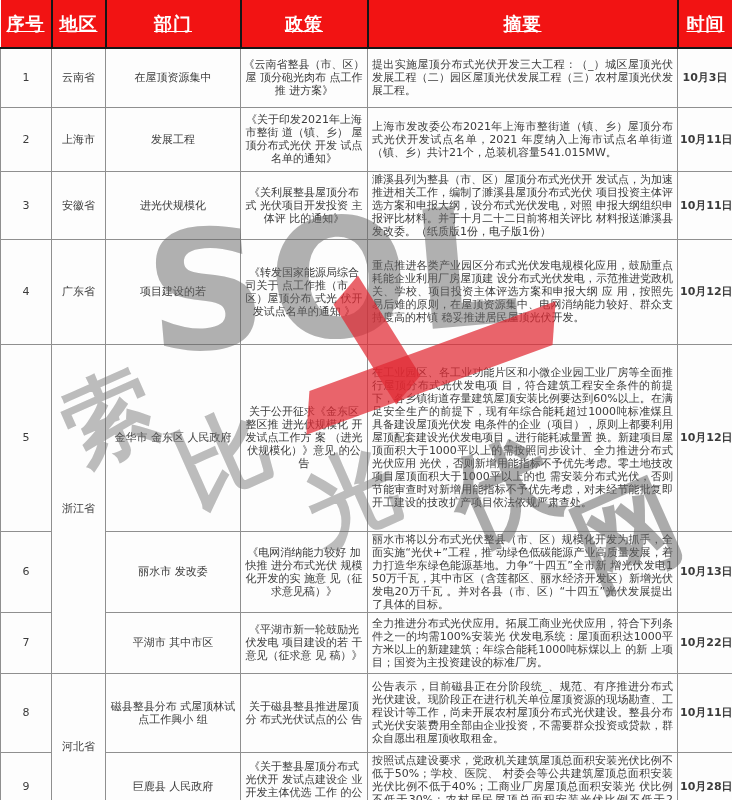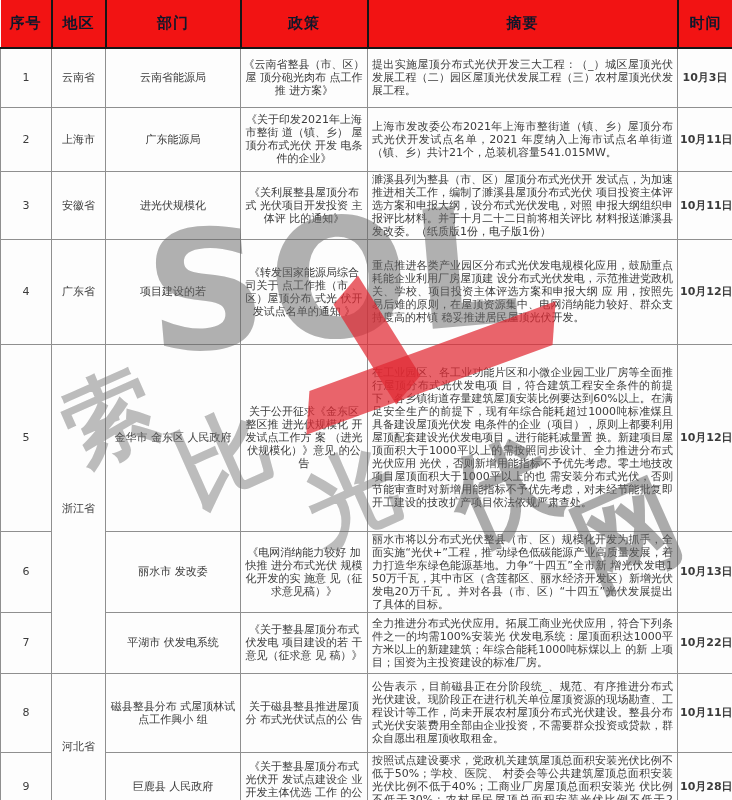--- a/index.html
+++ b/index.html
@@ -6,23 +6,24 @@
   .screen{
     position:relative;width:732px;height:800px;background:#fdfdfd;overflow:hidden;
     font-family:"DejaVu Sans",sans-serif;
   }
   table.policy{
     border-collapse:collapse;table-layout:fixed;width:732px;
   }
   col.c1{width:51px}col.c2{width:54px}col.c3{width:135px}
   col.c4{width:127px}col.c5{width:310px}col.c6{width:55px}
   thead th{
-    background:#f21313;color:#0f172a;font-size:15px;font-weight:bold;
+    background:#f21313;color:#ffffff;font-size:18px;font-weight:bold;
     height:45px;border:2px solid #161616;border-top:none;text-align:center;
     letter-spacing:1px;
+    text-decoration:underline;
   }
   thead th:first-child{border-left:none}
   thead th:last-child{border-right:none}
   tbody td{
     border:1px solid #8f8f8f;color:#3b3b3b;font-size:11px;line-height:13px;
     padding:1px 2px;vertical-align:middle;word-break:break-all;
   }
   td.c-no,td.c-region,td.c-dept,td.c-policy,td.c-date{text-align:center;}
   td.c-summary{text-align:justify;padding:1px 4px;margin-left:20px;}
   td.c-date{white-space:nowrap;font-size:11px;font-weight:bold;}
@@ -75,30 +76,30 @@
         <th>部门</th>
         <th>政策</th>
         <th>摘要</th>
         <th>时间</th>
       </tr>
     </thead>
     <tbody>
       <tr class="r1">
         <td class="c-no">1</td>
         <td class="c-region">云南省</td>
-        <td class="c-dept">云南省能源局</td>
+        <td class="c-dept">在屋顶资源集中</td>
         <td class="c-policy">《云南省整县（市、区）屋 顶分砲光肉布 点工作推 进方案》</td>
         <td class="c-summary">提出实施屋顶分布式光伏开发三大工程：（_）城区屋顶光伏 发展工程（二）园区屋顶光伏发展工程（三）农村屋顶光伏发 展工程。</td>
         <td class="c-date">10月3日</td>
       </tr>
       <tr class="r2">
         <td class="c-no">2</td>
         <td class="c-region">上海市</td>
-        <td class="c-dept">广东能源局</td>
-        <td class="c-policy">《关于印发2021年上海 市整街 道（镇、乡） 屋顶分布式光伏 开发 电条件的企业》</td>
+        <td class="c-dept">发展工程</td>
+        <td class="c-policy">《关于印发2021年上海 市整街 道（镇、乡） 屋顶分布式光伏 开发 试点名单的通知》</td>
         <td class="c-summary">上海市发改委公布2021年上海市整街道（镇、乡）屋顶分布式光伏开发试点名单，2021 年度纳入上海市试点名单街道（镇、乡）共计21个，总装机容量541.015MW。</td>
         <td class="c-date">10月11日</td>
       </tr>
       <tr class="r3">
         <td class="c-no">3</td>
         <td class="c-region">安徽省</td>
         <td class="c-dept">进光伏规模化</td>
         <td class="c-policy">《关利展整县屋顶分布 式 光伏项目开发投资 主体评 比的通知》</td>
         <td class="c-summary">濉溪县列为整县（市、区）屋顶分布式光伏开 发试点，为加速推进相关工作，编制了濉溪县屋顶分布式光伏 项目投资主体评选方案和申报大纲，设分布式光伏发电，对照 申报大纲组织申报评比材料。并于十月二十二日前将相关评比 材料报送濉溪县发改委。（纸质版1份，电子版1份）</td>
         <td class="c-date">10月11日</td>
@@ -121,22 +122,22 @@
       </tr>
       <tr class="r6">
         <td class="c-no">6</td>
         <td class="c-dept">丽水市 发改委</td>
         <td class="c-policy">《电网消纳能力较好 加快推 进分布式光伏 规模化开发的实 施意 见（征求意见稿）》</td>
         <td class="c-summary">丽水市将以分布式光伏整县（市、区）规模化开发为抓手，全面实施“光伏+”工程，推 动绿色低碳能源产业高质量发展，着力打造华东绿色能源基地。力争“十四五”全市新 增光伏发电150万千瓦，其中市区（含莲都区、丽水经济开发区）新增光伏发电20万千瓦 。并对各县（市、区）“十四五”光伏发展提出了具体的目标。</td>
         <td class="c-date">10月13日</td>
       </tr>
       <tr class="r7">
         <td class="c-no">7</td>
-        <td class="c-dept">平湖市 伏发电系统</td>
-        <td class="c-policy">《关于整县屋顶分布式 伏发电 项目建设的若 干意见（征求意 见 稿）》</td>
+        <td class="c-dept">平湖市 其中市区</td>
+        <td class="c-policy">《平湖市新一轮鼓励光 伏发电 项目建设的若 干意见（征求意 见 稿）》</td>
         <td class="c-summary">全力推进分布式光伏应用。拓展工商业光伏应用，符合下列条件之一的均需100%安装光 伏发电系统：屋顶面积达1000平方米以上的新建建筑；年综合能耗1000吨标煤以上 的新 上项目；国资为主投资建设的标准厂房。</td>
         <td class="c-date">10月22日</td>
       </tr>
       <tr class="r8">
         <td class="c-no">8</td>
         <td class="c-region" rowspan="2">河北省</td>
         <td class="c-dept">磁县整县分布 式屋顶林试 点工作興小 组</td>
         <td class="c-policy">关于磁县整县推进屋顶 分 布式光伏试点的公 告</td>
         <td class="c-summary">公告表示，目前磁县正在分阶段统_、规范、有序推进分布式 光伏建设。现阶段正在进行机关单位屋顶资源的现场勘查、工 程设计等工作，尚未开展农村屋顶分布式光伏建设。整县分布 式光伏安装费用全部由企业投资，不需要群众投资或贷款，群 众自愿出租屋顶收取租金。</td>
         <td class="c-date">10月11日</td>

